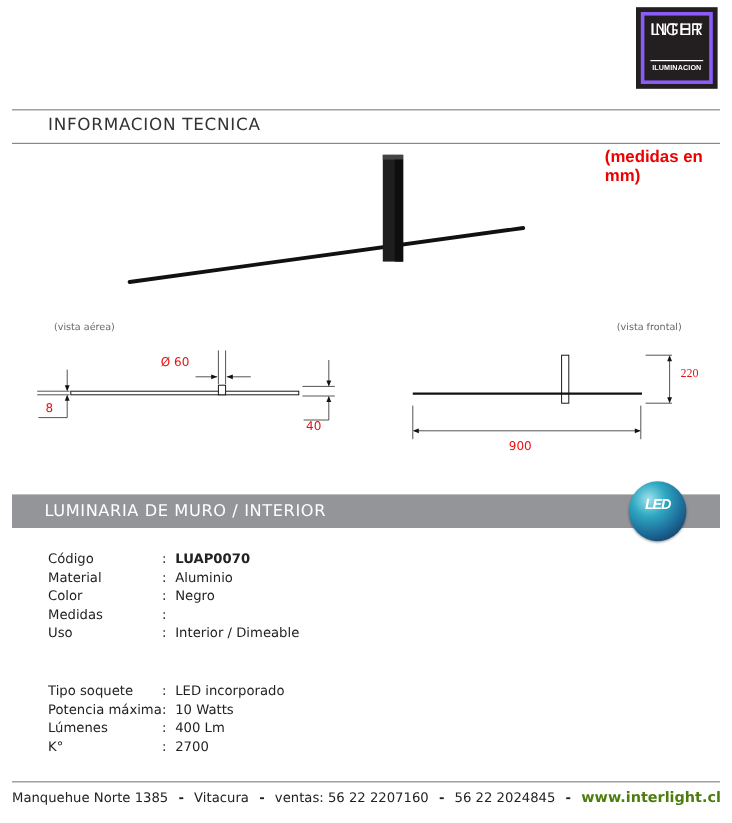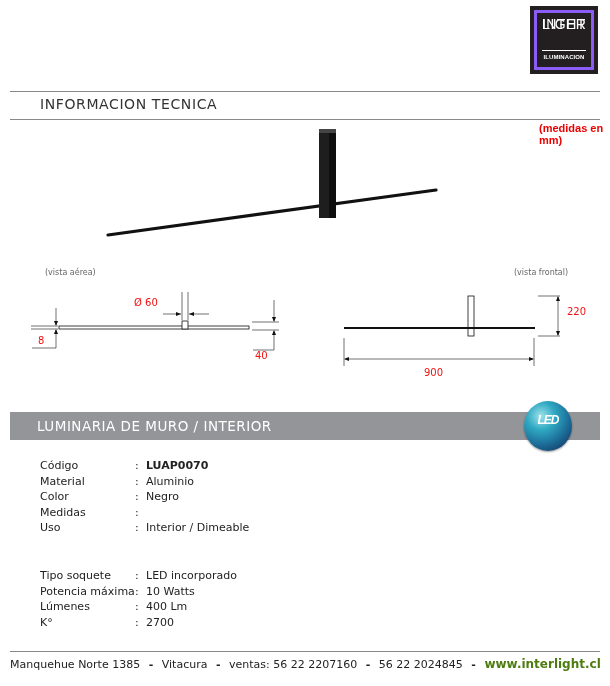--- a/index.html
+++ b/index.html
@@ -7,21 +7,21 @@
   .abs { position:absolute; }
   .logo { left:530px; top:6px; width:68px; height:68px; background:#231f20; color:#fff; box-sizing:border-box; }
   .logo-inner { position:absolute; left:4px; top:4px; right:4px; bottom:4px; border:3px solid #8b5cf6; }
   .logo-l1, .logo-l2 { position:absolute; left:0; right:0; text-align:center; font-family:"Liberation Sans", sans-serif; font-size:14px; letter-spacing:0.5px; line-height:14px; }
   .logo-l1 { top:4px; }
   .logo-l2 { top:4px; }
   .logo-rule { position:absolute; left:5px; right:5px; top:37px; border-top:1px solid #fff; }
   .logo-l3 { position:absolute; left:0; right:0; top:41px; text-align:center; font-family:"Liberation Sans", sans-serif; font-size:6px; font-weight:bold; letter-spacing:0.1px; }
   .hr { left:10px; width:590px; border-top:1px solid #888; height:0; }
   .sec-title { left:40px; top:96px; font-size:14px; letter-spacing:0.6px; color:#333; }
-  .red-note { left:539px; top:122px; font-family:"Liberation Sans", sans-serif; font-size:11px; font-weight:bold; color:#e00; }
+  .red-note { left:504px; top:122px; font-family:"Liberation Sans", sans-serif; font-size:14px; font-weight:bold; color:#e00; }
   .small-label { font-size:8px; color:#666; }
   .dim { font-size:10px; color:#e11; }
   .banner { left:10px; top:412px; width:590px; height:28px; background:#939598; }
   .banner-title { left:37px; top:418px; color:#fff; font-size:13.5px; letter-spacing:0.5px;text-align:center; }
   .led { left:524px; top:401px; width:48px; height:50px; border-radius:50%;
          background: radial-gradient(circle at 35% 30%, #9fe3ea 0%, #2fa8c2 30%, #1d6e9a 60%, #163e6a 85%, #0e2a4d 100%);
          box-shadow: 0 1px 2px rgba(0,0,0,0.4); }
   .led-text { position:absolute; left:0; right:0; top:12px; text-align:center; color:#fff; font-family:"Liberation Sans", sans-serif; font-weight:bold; font-style:italic; font-size:12px; letter-spacing:-1px; }
   .spec { font-size:11px; line-height:15.5px; color:#222; }
   .spec .k { position:absolute; left:40px; }
@@ -94,21 +94,21 @@
   <line x1="198" y1="46" x2="226" y2="46" stroke="#111" stroke-width="0.6"></line>
   <line x1="218" y1="7" x2="218" y2="45" stroke="#111" stroke-width="0.6"></line>
   <polygon points="218,6 216,11 220,11" fill="#111"></polygon>
   <polygon points="218,46 216,41 220,41" fill="#111"></polygon>
   <line x1="4" y1="48" x2="4" y2="76" stroke="#111" stroke-width="0.6"></line>
   <line x1="194" y1="48" x2="194" y2="76" stroke="#111" stroke-width="0.6"></line>
   <line x1="5" y1="69" x2="193" y2="69" stroke="#111" stroke-width="0.6"></line>
   <polygon points="4,69 9,67 9,71" fill="#111"></polygon>
   <polygon points="194,69 189,67 189,71" fill="#111"></polygon>
 </svg>
-<div class="abs dim" style="left:567px;top:306px;">220</div>
+<div class="abs dim" style="left:567px;top:306px;font-family:Liberation Serif, serif;">220</div>
 <div class="abs dim" style="left:424px;top:367px;">900</div>
 
 <div class="abs banner"></div>
 <div class="abs banner-title">LUMINARIA DE MURO / INTERIOR</div>
 <div class="abs led">
   <div class="led-text">LED</div>
 </div>
 
 <div class="abs spec" style="left:0;top:458px;width:496px;">
   <div class="spec-row">

